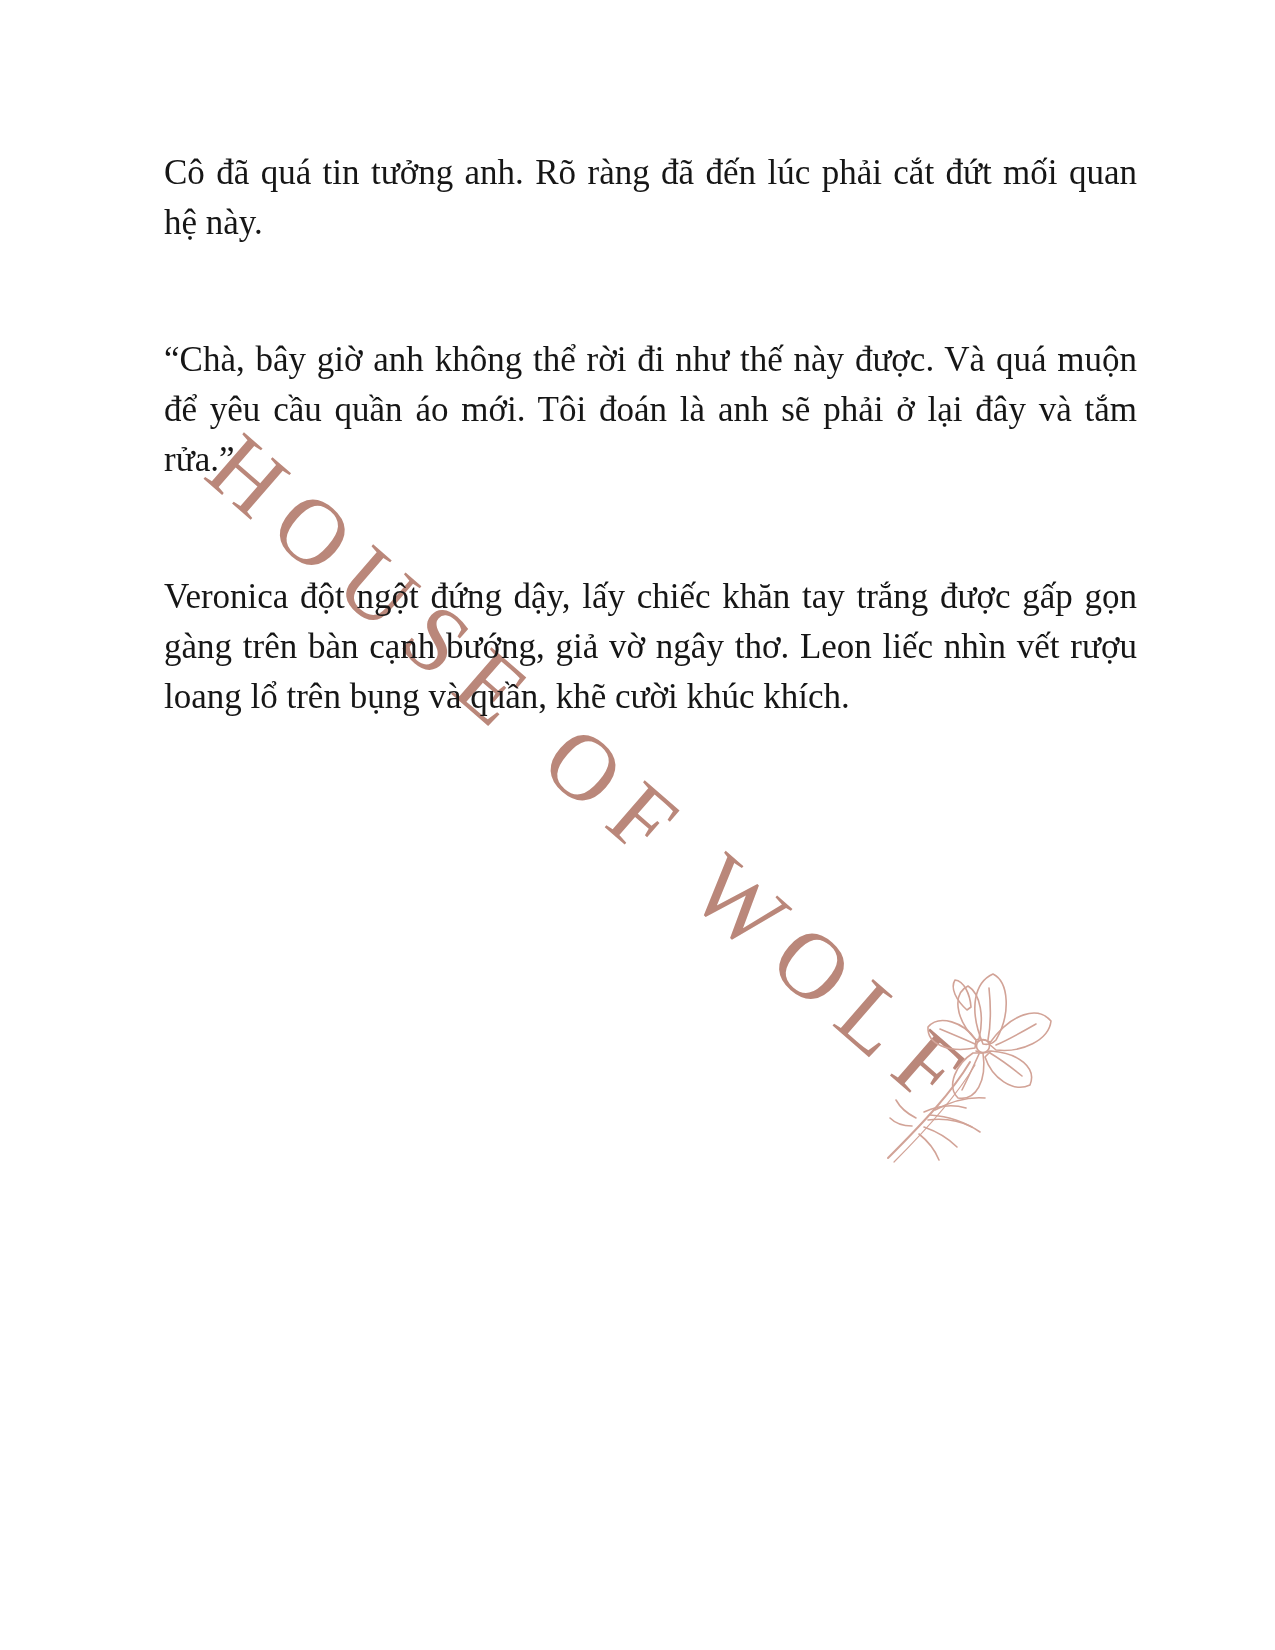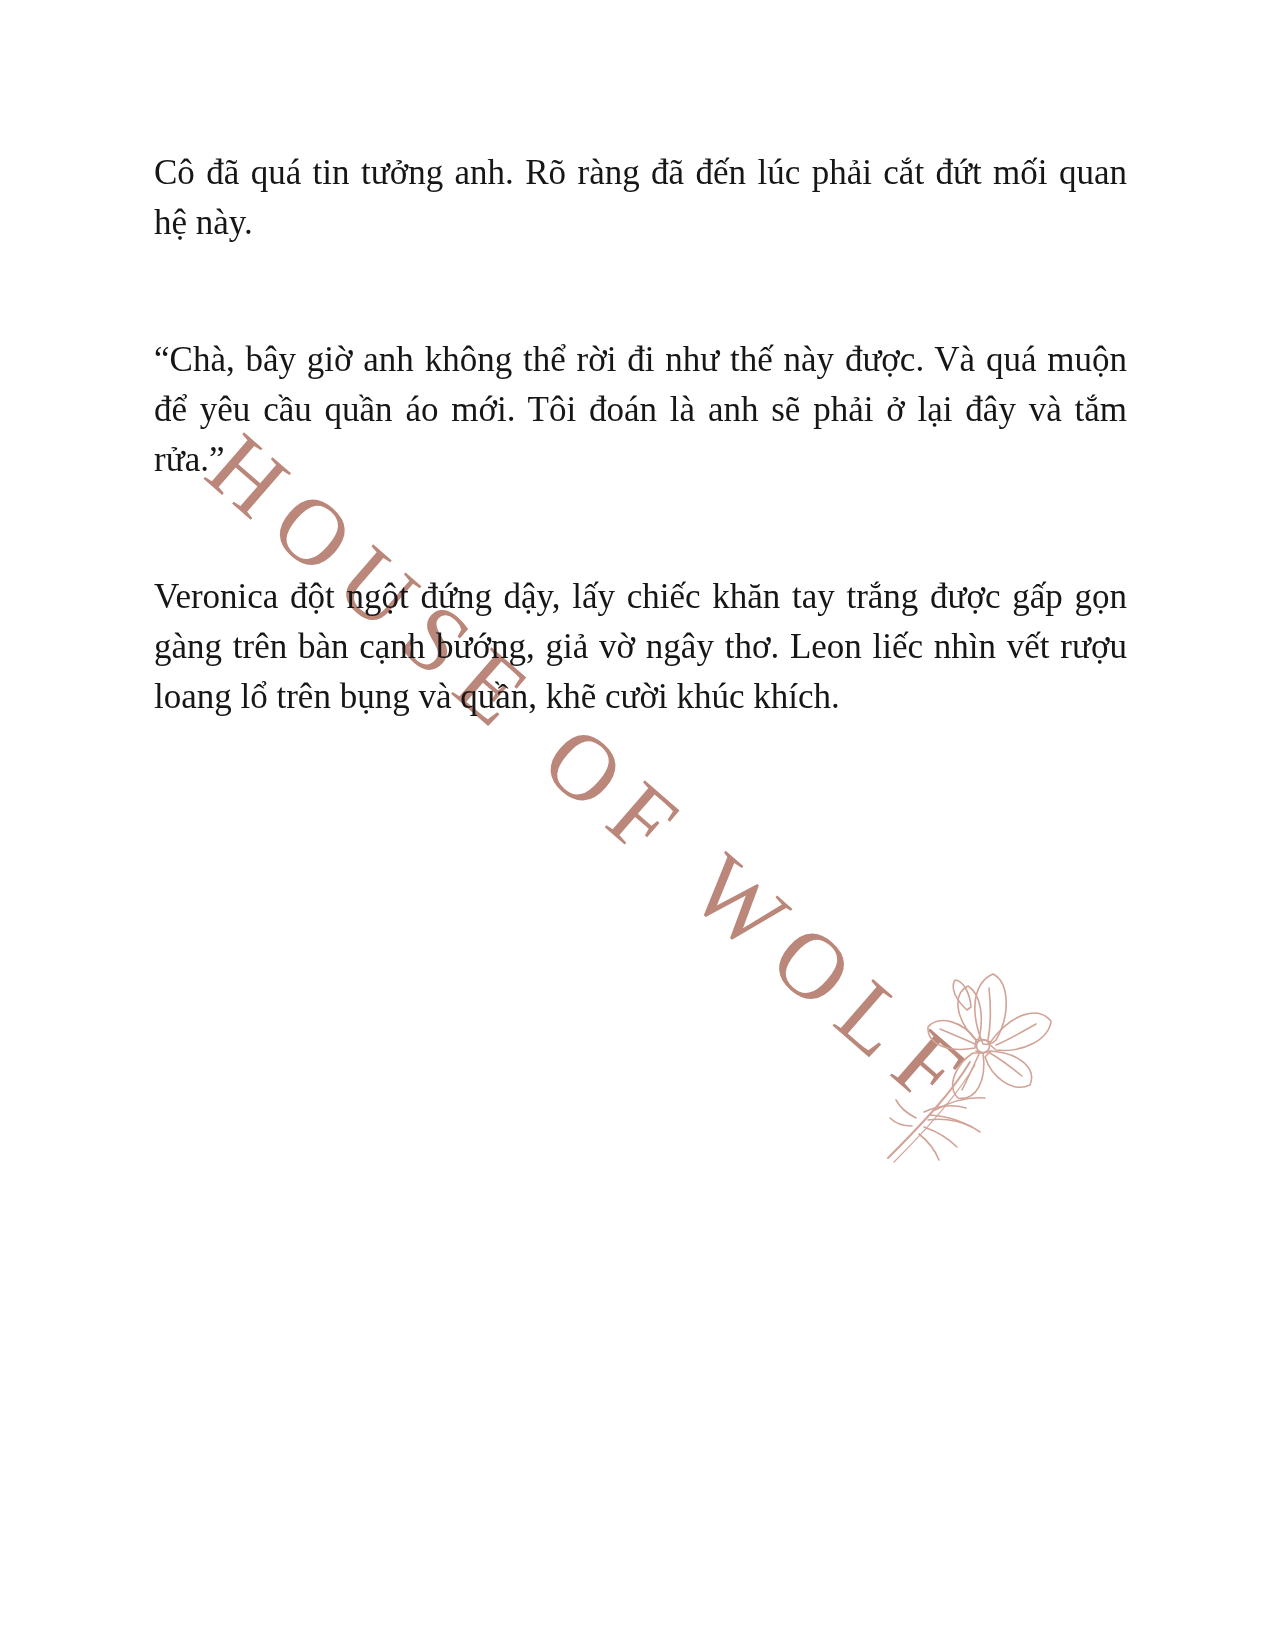--- a/index.html
+++ b/index.html
@@ -43,21 +43,21 @@
     width: 205px;
     height: 235px;
     z-index: 1;
   }
   .ornament * {
     stroke: var(--ornament-color, #d2a397);
     fill: none;
   }
   .content {
     position: absolute;
-    left: 154px;
+    left: 164px;
     top: 148px;
     width: 973px;
     z-index: 2;
     color: var(--text-color, #161616);
     font-size: 35px;
     line-height: 50px;
     text-align: justify;
   }
   .content p {
     margin: 0 0 87px 0;

